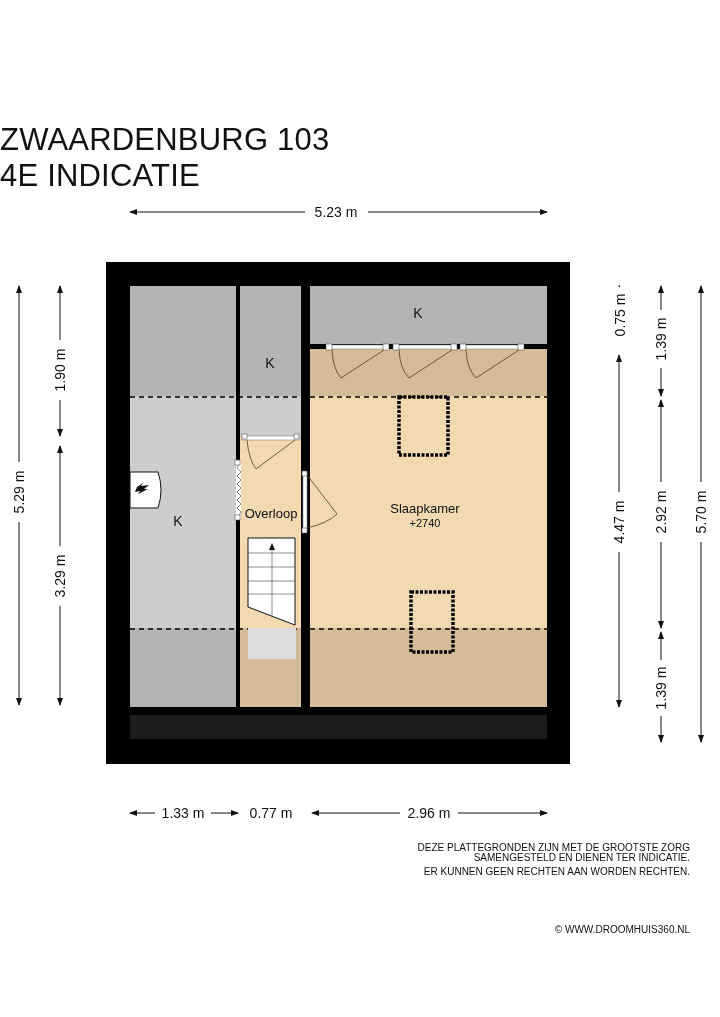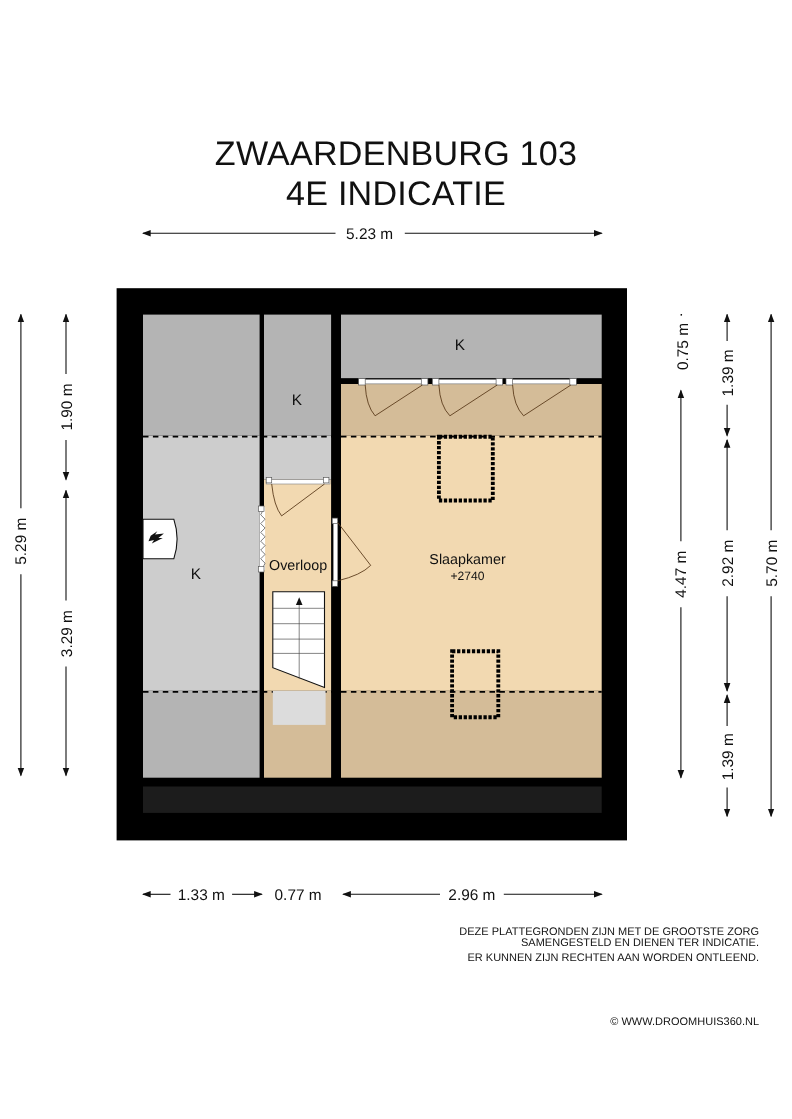--- a/index.html
+++ b/index.html
@@ -1,17 +1,17 @@
 <!DOCTYPE html>
 <html><head>
 <meta charset="utf-8">
 <style>
   html, body { margin:0; padding:0; background:#ffffff; }
   body { width:720px; height:1017px; position:relative; overflow:hidden; font-family:"Liberation Sans", sans-serif; color:#111; }
-  .title { position:absolute; left:0; width:720px; text-align:center; font-size:31px; line-height:36px; color:#111; letter-spacing:0.2px; }
+  .title { position:absolute; left:0; width:720px; font-size:31px; line-height:36px; color:#111; letter-spacing:0.2px; }
   svg { position:absolute; left:0; top:0; }
   .dimtext { font-family:"Liberation Sans", sans-serif; font-size:14px; fill:#111; }
   .roomtext { font-family:"Liberation Sans", sans-serif; fill:#111; }
   .disclaimer { position:absolute; left:0; width:690px; text-align:right; font-size:10px; line-height:12.5px; color:#111; }
 </style>
 </head>
 <body>
 
 <div class="title" style="top:122px;">ZWAARDENBURG 103</div>
 <div class="title" style="top:158px;">4E INDICATIE</div>
@@ -194,14 +194,14 @@
     <line x1="312" y1="813" x2="400" y2="813" stroke="#111" marker-start="url(#ahs)"></line>
     <line x1="458" y1="813" x2="547" y2="813" stroke="#111" marker-end="url(#ah)"></line>
     <text class="dimtext" x="429" y="818" text-anchor="middle">2.96 m</text>
   </g>
 
   <text class="dimtext" x="336" y="217" text-anchor="middle">5.23 m</text>
 </svg>
 
 <div class="disclaimer" style="top:842px;">DEZE PLATTEGRONDEN ZIJN MET DE GROOTSTE ZORG</div>
 <div class="disclaimer" style="top:852px;">SAMENGESTELD EN DIENEN TER INDICATIE.</div>
-<div class="disclaimer" style="top:866px;">ER KUNNEN ZIJN RECHTEN AAN WORDEN ONTLEEND.</div>
+<div class="disclaimer" style="top:866px;">ER KUNNEN GEEN RECHTEN AAN WORDEN RECHTEN.</div>
 <div class="disclaimer" style="top:878px;margin-top:46px;">© WWW.DROOMHUIS360.NL</div>
 
 </body></html>

